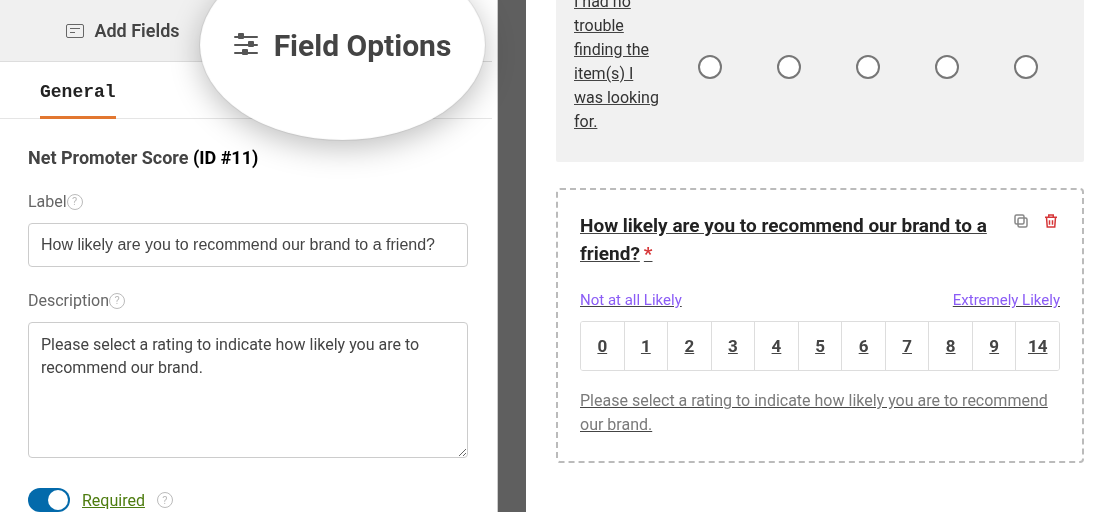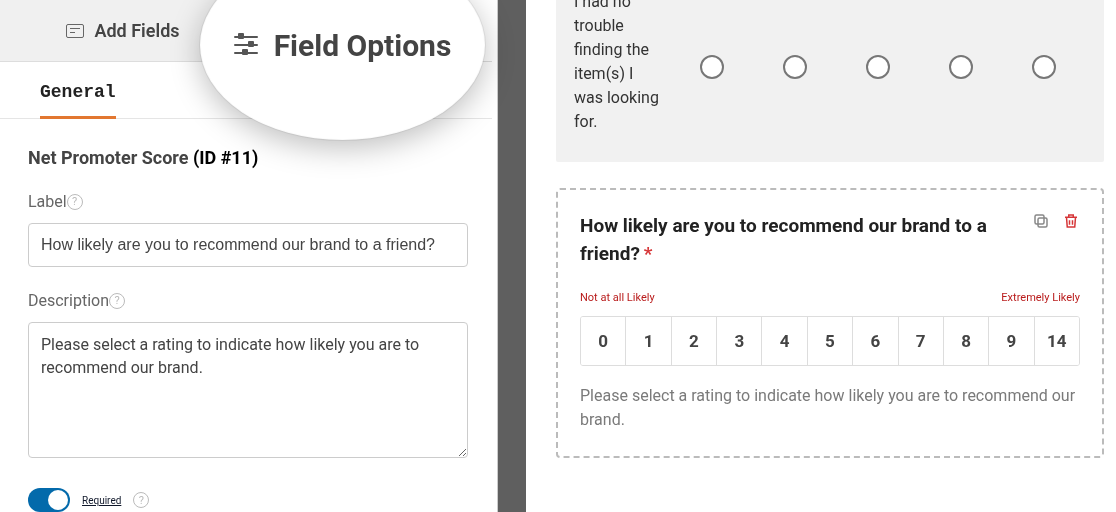--- a/index.html
+++ b/index.html
@@ -47,42 +47,42 @@
   .field-title .muted { color: #000000; font-weight: 700; }
   .form-group { margin-top: 24px; }
   .form-label { display: flex; align-items: center; color: #666; font-size: 16px; margin-bottom: 12px; }
   .help-icon { width: 16px; height: 16px; border: 1.6px solid #bbb; border-radius: 50%; display: inline-flex; align-items: center; justify-content: center; font-size: 11px; color: #bbb; line-height: 1; }
   .help-icon::before { content: "?"; }
   .text-input { width: 440px; height: 44px; border: 1px solid #ccc; border-radius: 4px; padding: 0 12px; font-size: 16px; color: #444; background:#fff; }
   .textarea { width: 440px; height: 136px; border: 1px solid #ccc; border-radius: 4px; padding: 10px 12px; font-size: 16px; color: #444; resize: both; font-family: inherit; line-height: 1.45; }
   .toggle-row { display: flex; align-items: center; gap: 12px; margin-top: 26px; }
   .toggle { width: 42px; height: 24px; border-radius: 12px; background: #036aab; position: relative; cursor: pointer; }
   .toggle::after { content: ""; position: absolute; right: 2px; top: 2px; width: 20px; height: 20px; background: #fff; border-radius: 50%; }
-  .toggle-label { color: #0f172a; font-size: 10px; text-decoration: underline; }
+  .toggle-label { color: #4d7c0f; font-size: 16px; text-decoration: underline; }
 
   .form-icon { width: 18px; height: 14px; border: 1.6px solid #666; border-radius: 2px; position: relative; display:inline-block;}
   .form-icon::before { content: ""; position: absolute; left: 3px; right: 3px; top: 3px; height: 1.5px; background: #666; }
   .form-icon::after { content: ""; position: absolute; left: 3px; right: 8px; top: 7px; height: 1.5px; background: #666; }
 
   
   .gutter { width: 28px; background: #5f5f5f; }
-  .preview { flex: 1; background: #fff; padding: 0 12px 24px 30px; overflow: hidden; }
+  .preview { flex: 1; background: #fff; padding: 0 32px 24px 30px; overflow: hidden; text-decoration: underline; }
   .likert-block { background: #f1f1f1; border-radius: 2px; padding: 0 18px 18px 18px; margin-top: -10px; }
   .likert-row { display: flex; align-items: center; }
   .likert-label { width: 96px; font-size: 16px; line-height: 1.5; color: #333; padding-right: 8px; padding-bottom: 10px;}
   .likert-cells { flex: 1; display: flex; justify-content: space-around; align-items:center; }
   .radio-circle { width: 24px; height: 24px; border: 2px solid #777; border-radius: 50%; background: #fff; cursor: pointer; }
 
   .nps-block { margin-top: 26px; border: 2px dashed #bbb; border-radius: 4px; padding: 22px 22px 24px 22px; position: relative; }
   .nps-head { display: flex; align-items: flex-start; }
   .nps-question { font-size: 19px; font-weight: 700; color: #222; line-height: 1.45; flex: 1; padding-right: 10px; }
   .req-star { color: #d63638; margin-left: 4px; font-weight: 700; }
   .nps-actions { display: flex; gap: 12px; margin-left: auto; }
   .action-icon { width: 18px; height: 18px; cursor: pointer; }
-  .scale-labels { display: flex; justify-content: space-between; margin-top: 24px; color: #b91c1c; font-size: 11px; }
+  .scale-labels { display: flex; justify-content: space-between; margin-top: 24px; color: #8b5cf6; font-size: 15px; }
   .scale { display: flex; margin-top: 12px; border: 1px solid #ddd; border-radius: 3px; overflow: hidden; }
   .scale-cell { flex: 1; text-align: center; padding: 14px 0; font-size: 17px; font-weight: 700; color: #444; border-right: 1px solid #ddd; background: #fff; cursor: pointer; }
   .scale-cell:last-child { border-right: none; }
   .nps-helper { margin-top: 18px; color: #7a7a7a; font-size: 16px; line-height: 1.5; }
 
   svg { display: block; }
 </style>
 </head>
 <body>
 

